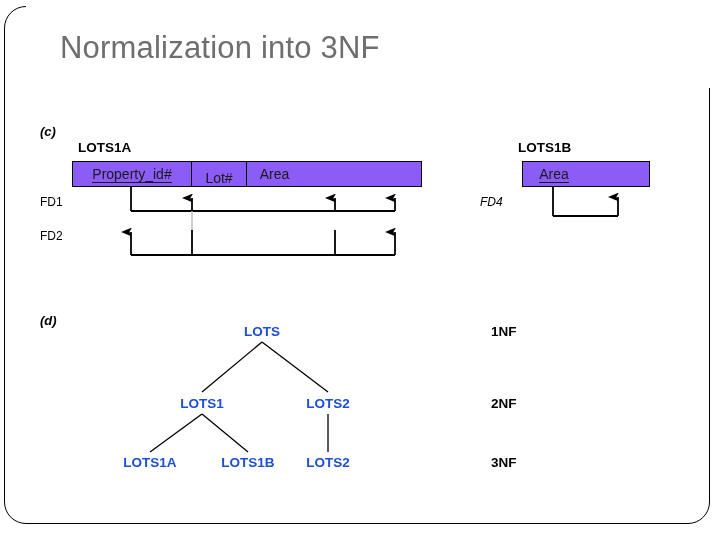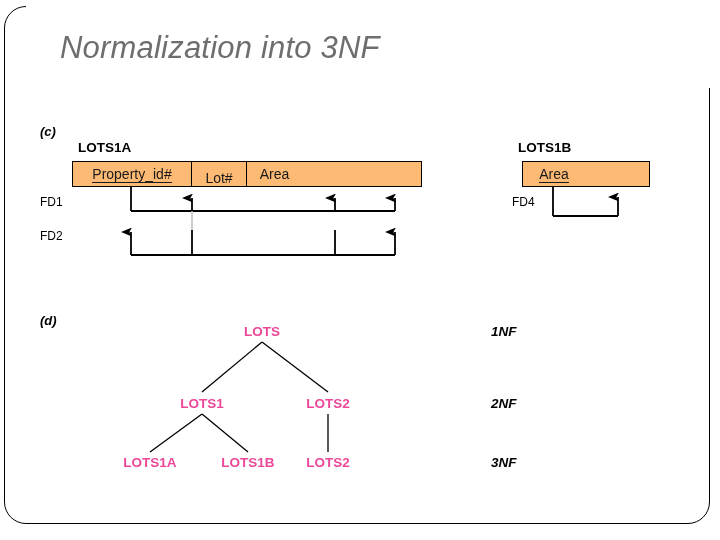--- a/index.html
+++ b/index.html
@@ -40,21 +40,20 @@
   
   #page-title {
     position: absolute;
     left: 60px;
     top: 30px;
     font-size: 31px;
     font-weight: 400;
     color: #6e6e6e;
     letter-spacing: 0.2px;
     white-space: nowrap;
-    font-style: italic;
   }
 
   
   .part-label {
     position: absolute;
     font-size: 13px;
     font-weight: bold;
     font-style: italic;
     color: #000;
   }
@@ -64,21 +63,21 @@
     position: absolute;
     font-size: 13.5px;
     font-weight: bold;
     color: #000;
     white-space: nowrap;
   }
   .rel-table {
     position: absolute;
     display: flex;
     border: 1.6px solid #000;
-    background: #fdba74;
+    background: #8b5cf6;
     box-sizing: border-box;
     height: 26px;
   }
   .rel-cell {
     display: flex;
     align-items: center;
     justify-content: center;
     border-right: 1.4px solid #000;
     box-sizing: border-box;
     font-size: 14px;
@@ -97,31 +96,30 @@
     white-space: nowrap;
   }
   .fd-svg { position: absolute; overflow: visible; }
 
   
   #tree-svg { position: absolute; left: 0; top: 0; }
   .tree-node {
     position: absolute;
     font-size: 13.5px;
     font-weight: bold;
-    color: #ec4899;
+    color: #1d4ed8;
     white-space: nowrap;
     transform: translateX(-50%);
   }
   .nf-label {
     position: absolute;
     font-size: 13.5px;
     font-weight: bold;
     color: #000;
     white-space: nowrap;
-    font-style: italic;
   }
 </style>
 </head>
 <body>
 
 <div id="slide-frame"></div>
 <div id="frame-top-mask"></div>
 
 <div id="page-title">Normalization into 3NF</div>
 
@@ -175,21 +173,21 @@
 </svg>
 
 <div class="relation-name" style="left:518px; top:140px;">LOTS1B</div>
 
 <div class="rel-table" style="left:522px; top:161px; width:128px;">
   <div class="rel-cell pk" style="width:62px;">
     <span>Area</span>
   </div>
 </div>
 
-<div class="fd-label" style="left:512px; top:195px;">FD4</div>
+<div class="fd-label" style="left:480px; top:195px;font-style:italic;">FD4</div>
 
 <svg class="fd-svg" style="left:522px; top:186px; width:140px; height:44px;" viewBox="0 0 140 44">
   <defs>
     <marker id="fdArrow2" markerWidth="9" markerHeight="11" refX="4.5" refY="10" orient="auto" markerUnits="userSpaceOnUse">
       <path d="M4.5,0 L9,11 L4.5,8.4 L0,11 Z" fill="#000"></path>
     </marker>
   </defs>
 
   <path d="M31,0 L31,30" stroke="#000" stroke-width="1.8" fill="none"></path>
 

